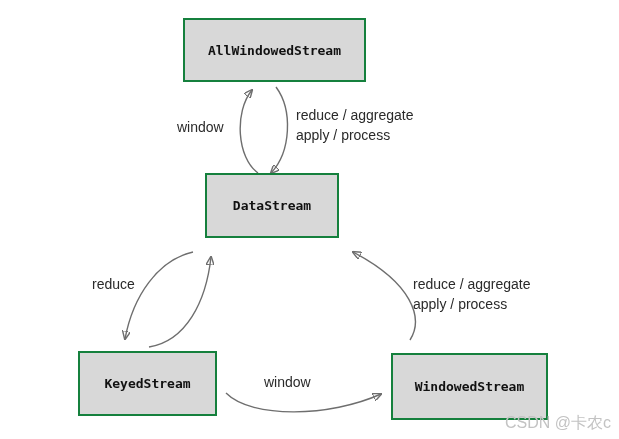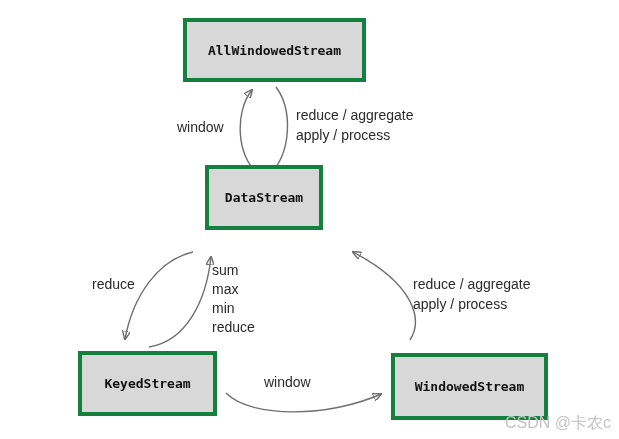--- a/index.html
+++ b/index.html
@@ -8,21 +8,21 @@
     width:619px;height:439px;
     background:#ffffff;
     overflow:hidden;
     font-family:"Liberation Sans", sans-serif;
   }
   .arrows{position:absolute;left:0;top:0;}
   .arrows path{fill:none;stroke:#6e6e6e;stroke-width:1.4;}
   .node{
     position:absolute;
     background:#d8d8d8;
-    border:4px solid #15803d;
+    border:2px solid #15803d;
     display:flex;align-items:center;justify-content:center;
     box-sizing:border-box;
   }
   .node span{
     font-family:"DejaVu Sans Mono", monospace;
     font-weight:bold;
     font-size:13px;
     color:#111111;
     letter-spacing:0px;
     white-space:nowrap;
@@ -60,43 +60,39 @@
     <path d="M 193,252 C 158,260 133,296 125,339" marker-end="url(#ah)"></path>
     <path d="M 149,347 C 186,341 206,302 211,257" marker-end="url(#ah)"></path>
     <path d="M 226,393 C 252,419 330,417 381,394" marker-end="url(#ah)"></path>
     <path d="M 410,340 C 424,318 412,283 353,252" marker-end="url(#ah)"></path>
   </svg>
 
   <div class="node" style="left:183px;top:18px;width:183px;height:64px">
     <span>AllWindowedStream</span>
   </div>
 
-  <div class="node" style="left:205px;top:165px;width:118px;height:65px">
+  <div class="node" style="left:205px;top:173px;width:134px;height:65px">
     <span>DataStream</span>
   </div>
 
   <div class="node" style="left:391px;top:353px;width:157px;height:67px">
     <span>WindowedStream</span>
   </div>
 
   <div class="node" style="left:78px;top:351px;width:139px;height:65px">
     <span>KeyedStream</span>
   </div>
 
   <div class="edge-label" style="left:177px;top:117px">window</div>
 
   <div class="edge-label" style="left:296px;top:105px">reduce / aggregate
 apply / process</div>
 
   <div class="edge-label" style="left:92px;top:274px">reduce</div>
 
-  <div class="edge-label tight" style="left:212px;top:261px">sum
-max
-min
-reduce</div>
 
   <div class="edge-label" style="left:264px;top:372px">window</div>
 
   <div class="edge-label" style="left:413px;top:274px">reduce / aggregate
 apply / process</div>
 
   <div class="watermark">CSDN @卡农c</div>
 
 </div>
 

